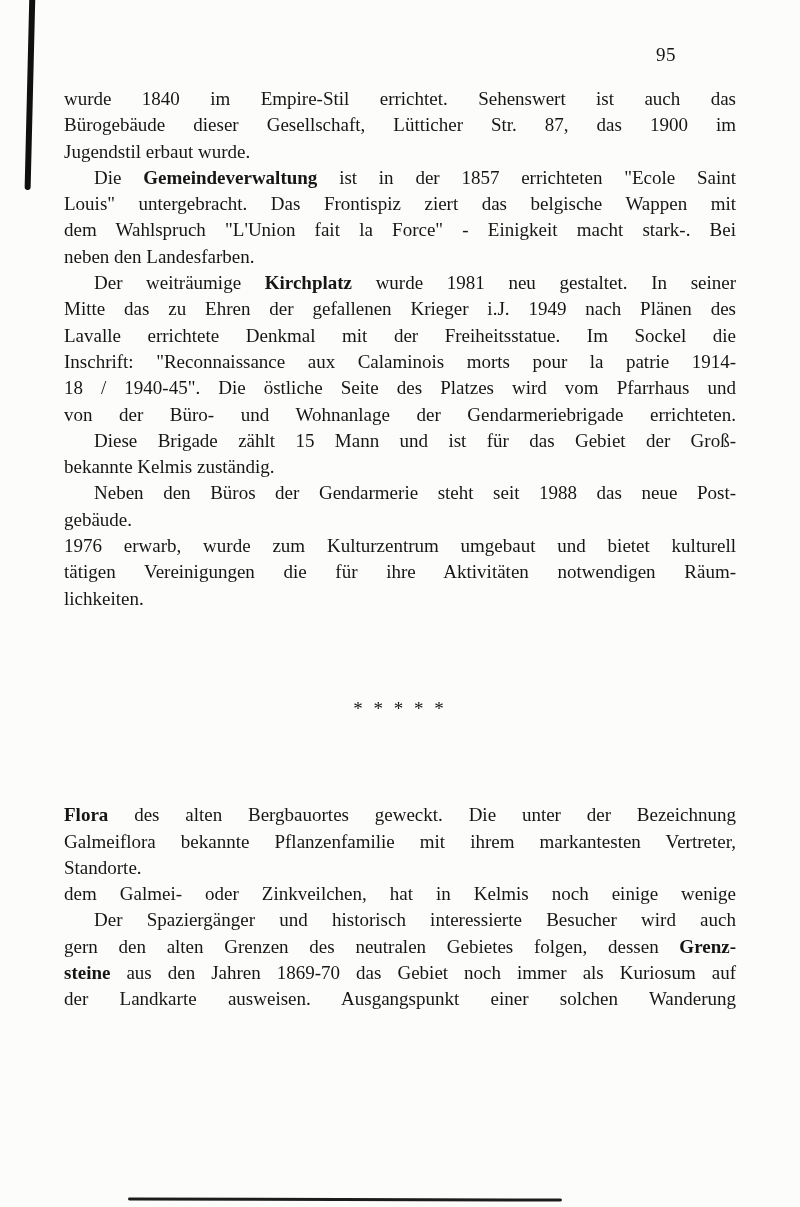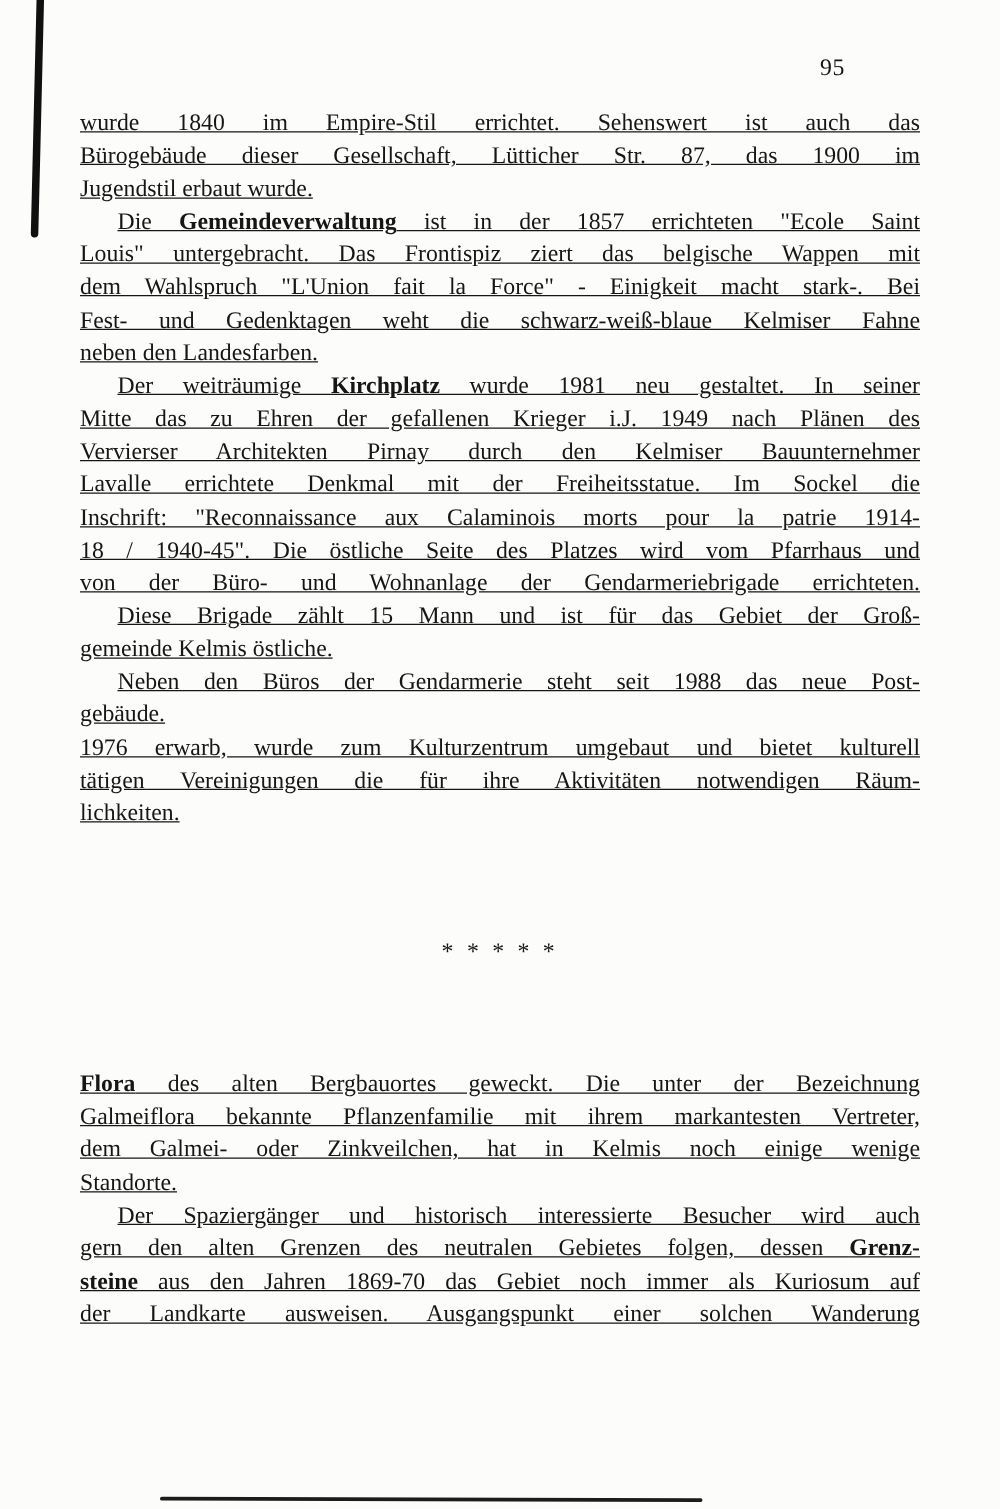--- a/index.html
+++ b/index.html
@@ -23,21 +23,21 @@
     letter-spacing: 0.5px;
   }
   .page-body {
     position: absolute;
     top: 86px;
     left: 64px;
     width: 672px;
     font-size: 19px;
     line-height: 26.3px;
   }
-  .paragraph { margin: 0; text-decoration: underline; }
+  .paragraph { margin: 0; }
   .line {
     white-space: nowrap;
     text-align: justify;
     text-align-last: justify;
   }
   .line.last {
     text-align: center;
     text-align-last: left;
   }
   .line.indent {
@@ -84,51 +84,49 @@
 <div class="page-body">
     <div class="paragraph">
       <div class="line"><span class="normal">wurde 1840 im Empire-Stil errichtet. Sehenswert ist auch das</span></div>
       <div class="line"><span class="normal">Bürogebäude dieser Gesellschaft, Lütticher Str. 87, das 1900 im</span></div>
       <div class="line last"><span class="normal">Jugendstil erbaut wurde.</span></div>
     </div>
     <div class="paragraph">
       <div class="line indent"><span class="normal">Die </span><span class="bold">Gemeindeverwaltung</span><span class="normal"> ist in der 1857 errichteten "Ecole Saint</span></div>
       <div class="line"><span class="normal">Louis" untergebracht. Das Frontispiz ziert das belgische Wappen mit</span></div>
       <div class="line"><span class="normal">dem Wahlspruch "L'Union fait la Force" - Einigkeit macht stark-. Bei</span></div>
-      <div class="line"><span class="normal">Fest- und Gedenktagen weht die schwarz-weiß-blaue Kelmiser Fahne</span></div>
       <div class="line last"><span class="normal">neben den Landesfarben.</span></div>
     </div>
     <div class="paragraph">
       <div class="line indent"><span class="normal">Der weiträumige </span><span class="bold">Kirchplatz</span><span class="normal"> wurde 1981 neu gestaltet. In seiner</span></div>
       <div class="line"><span class="normal">Mitte das zu Ehren der gefallenen Krieger i.J. 1949 nach Plänen des</span></div>
-      <div class="line"><span class="normal">Vervierser Architekten Pirnay durch den Kelmiser Bauunternehmer</span></div>
       <div class="line"><span class="normal">Lavalle errichtete Denkmal mit der Freiheitsstatue. Im Sockel die</span></div>
       <div class="line"><span class="normal">Inschrift: "Reconnaissance aux Calaminois morts pour la patrie 1914-</span></div>
       <div class="line"><span class="normal">18 / 1940-45". Die östliche Seite des Platzes wird vom Pfarrhaus und</span></div>
       <div class="line"><span class="normal">von der Büro- und Wohnanlage der Gendarmeriebrigade errichteten.</span></div>
     </div>
     <div class="paragraph">
       <div class="line indent"><span class="normal">Diese Brigade zählt 15 Mann und ist für das Gebiet der Groß-</span></div>
-      <div class="line last"><span class="normal">gemeinde Kelmis östliche.</span></div>
+      <div class="line last"><span class="normal">bekannte Kelmis zuständig.</span></div>
     </div>
     <div class="paragraph">
       <div class="line indent"><span class="normal">Neben den Büros der Gendarmerie steht seit 1988 das neue Post-</span></div>
       <div class="line last"><span class="normal">gebäude.</span></div>
     </div>
     <div class="paragraph">
       <div class="line"><span class="normal">1976 erwarb, wurde zum Kulturzentrum umgebaut und bietet kulturell</span></div>
       <div class="line"><span class="normal">tätigen Vereinigungen die für ihre Aktivitäten notwendigen Räum-</span></div>
       <div class="line last"><span class="normal">lichkeiten.</span></div>
     </div>
     <div class="separator">* * * * *</div>
     <div class="paragraph">
       <div class="line"><span class="bold">Flora</span><span class="normal"> des alten Bergbauortes geweckt. Die unter der Bezeichnung</span></div>
       <div class="line"><span class="normal">Galmeiflora bekannte Pflanzenfamilie mit ihrem markantesten Vertreter,</span></div>
+      <div class="line last"><span class="normal">Standorte.</span></div>
       <div class="line"><span class="normal">dem Galmei- oder Zinkveilchen, hat in Kelmis noch einige wenige</span></div>
-      <div class="line last"><span class="normal">Standorte.</span></div>
     </div>
     <div class="paragraph">
       <div class="line indent"><span class="normal">Der Spaziergänger und historisch interessierte Besucher wird auch</span></div>
       <div class="line"><span class="normal">gern den alten Grenzen des neutralen Gebietes folgen, dessen </span><span class="bold">Grenz-</span></div>
       <div class="line"><span class="bold">steine</span><span class="normal"> aus den Jahren 1869-70 das Gebiet noch immer als Kuriosum auf</span></div>
       <div class="line"><span class="normal">der Landkarte ausweisen. Ausgangspunkt einer solchen Wanderung</span></div>
     </div>
   </div>
 
 <div class="artifact-bottom"></div>

